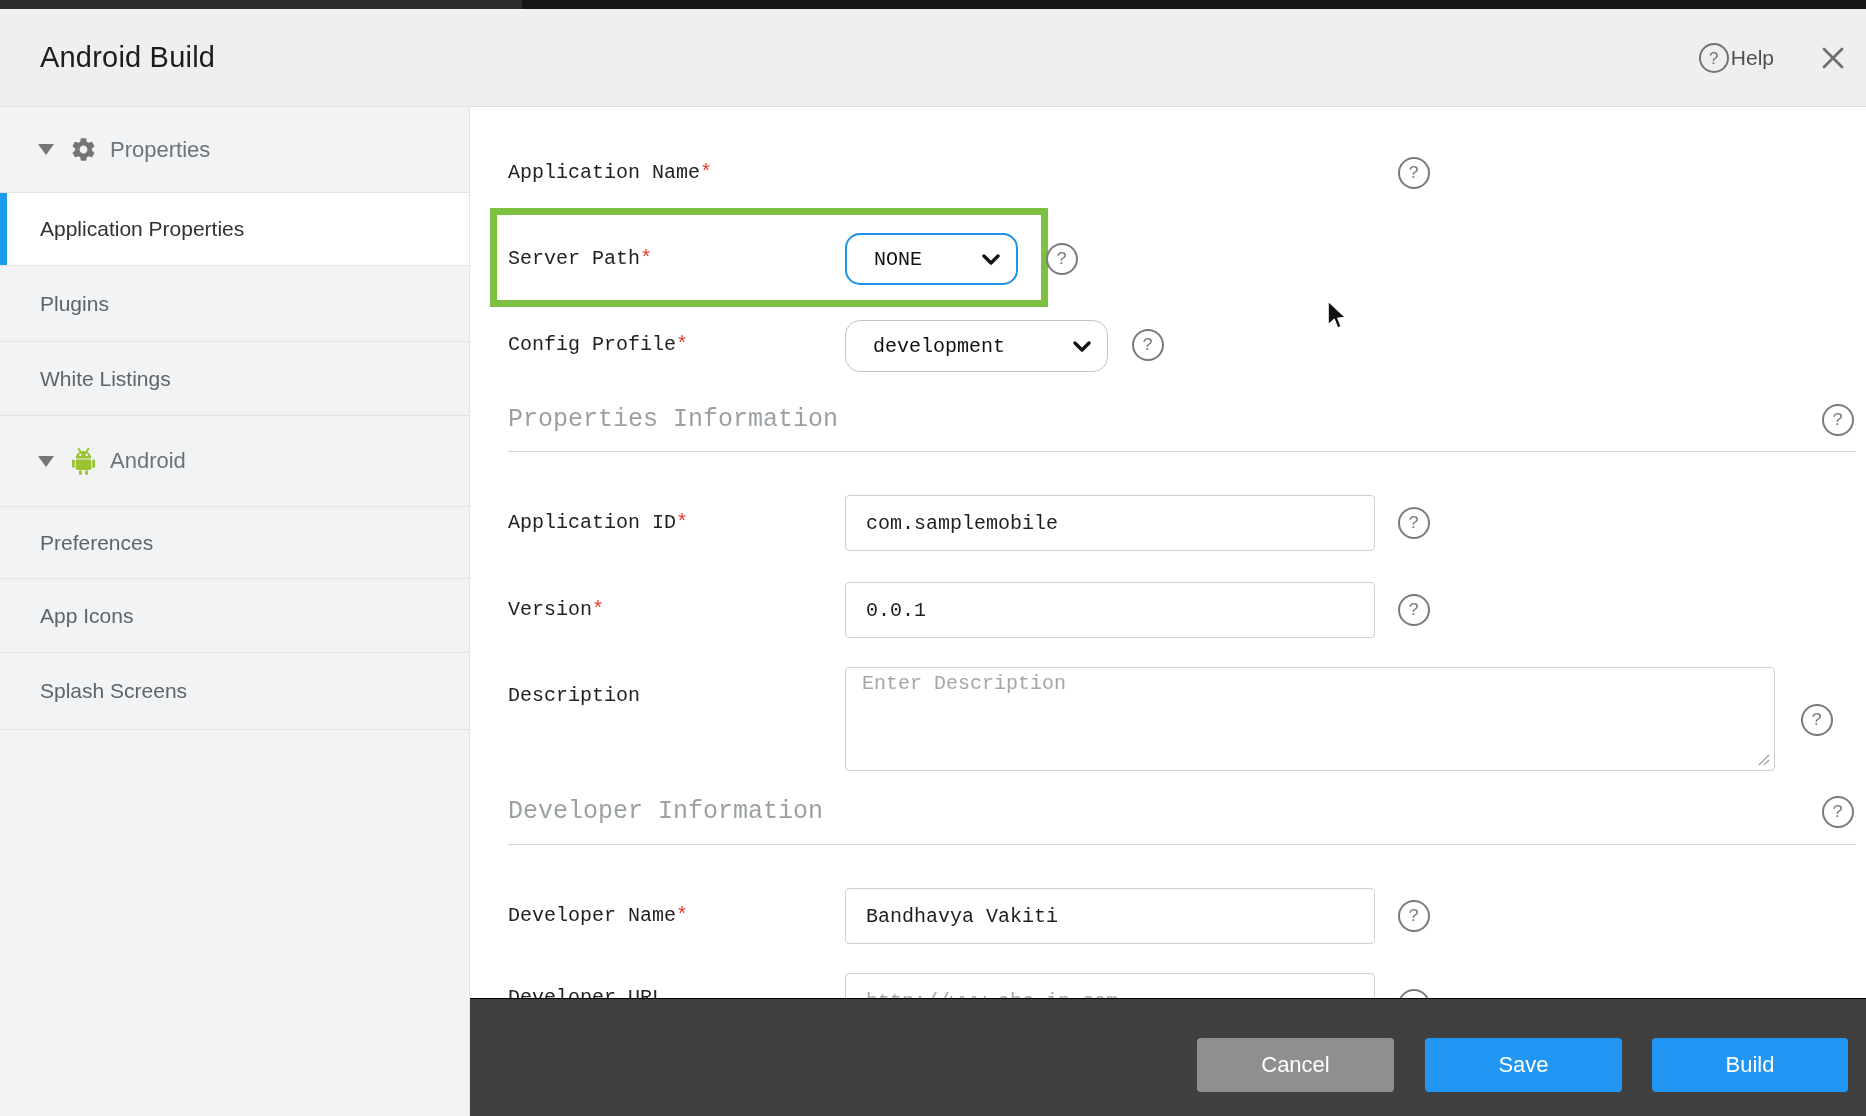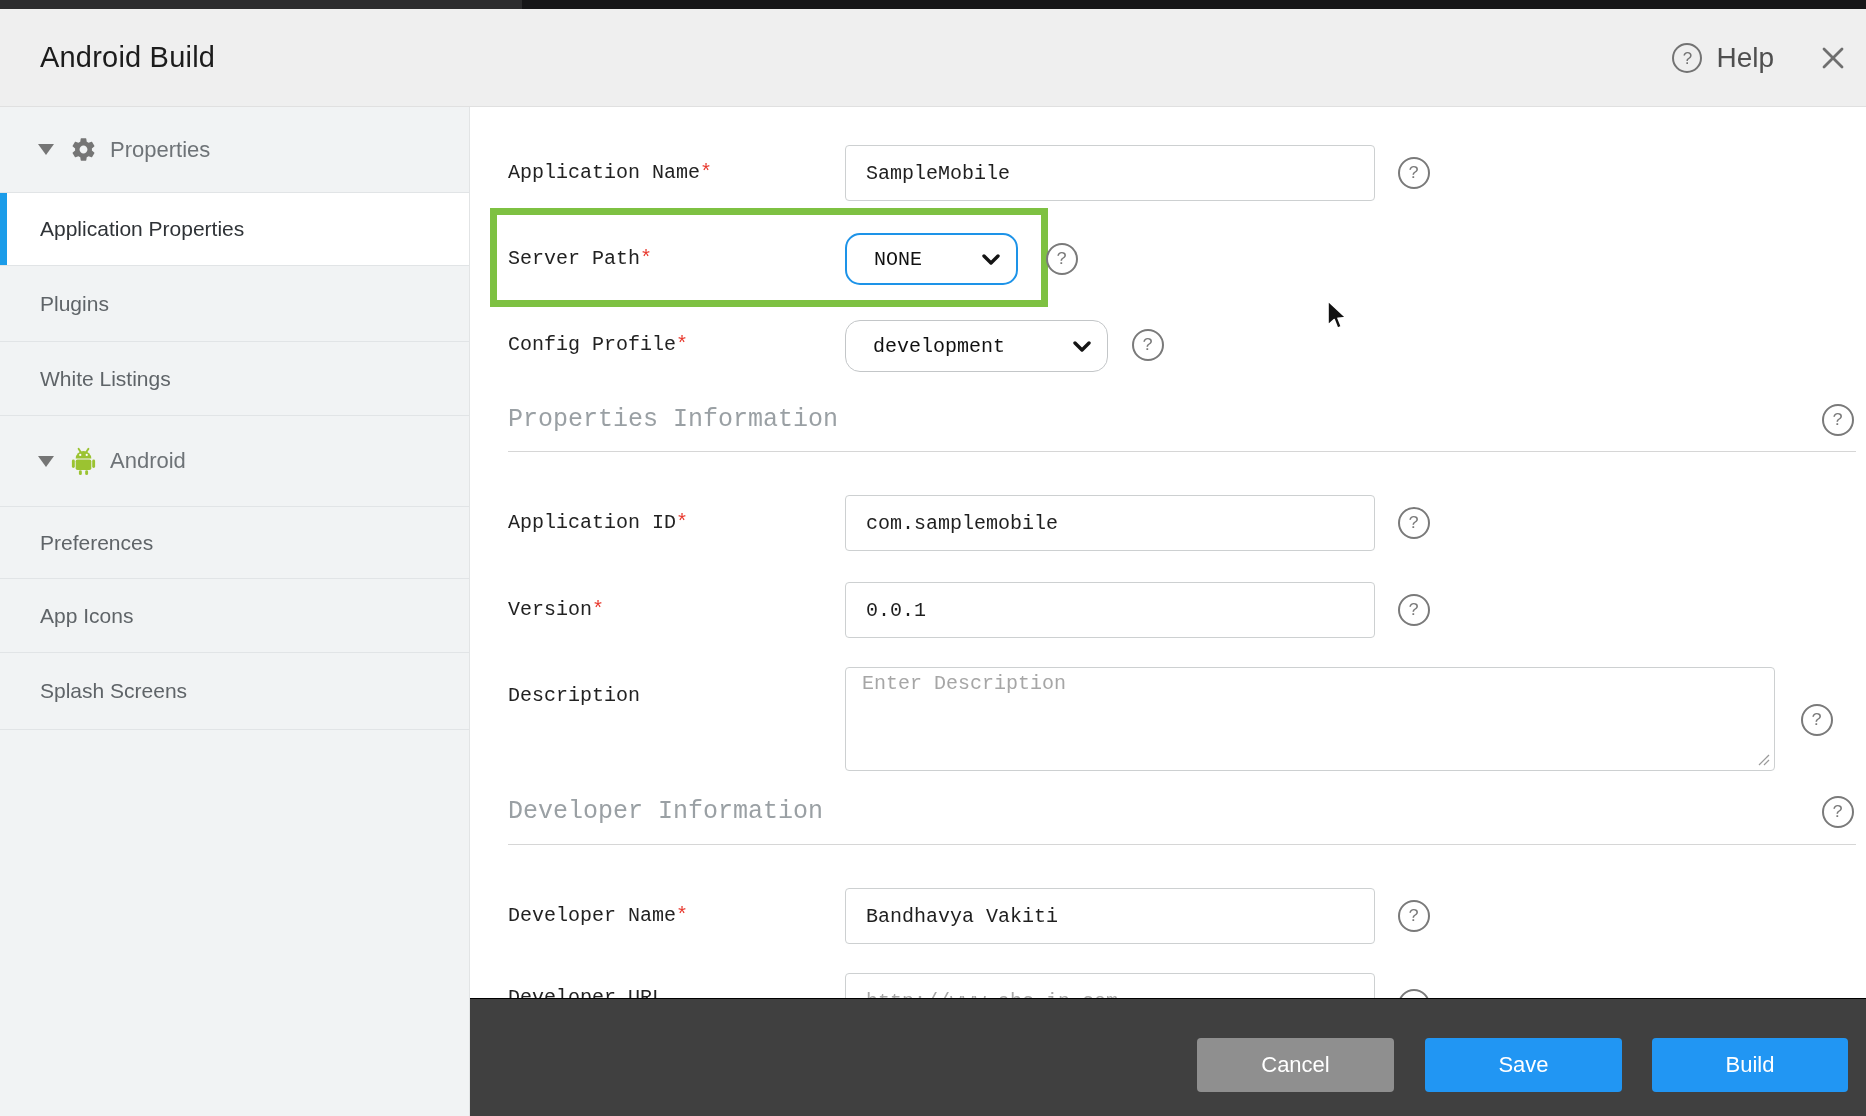--- a/index.html
+++ b/index.html
@@ -18,21 +18,21 @@
     background:#efefef; border-bottom:1px solid #e0e0e0;
     display:flex; align-items:center;
   }
   .hdr-title { font-size:29px; color:#1c1c1c; margin-left:40px; letter-spacing:.2px; }
   .hdr-right { position:absolute; right:20px; top:0; height:98px; display:flex; align-items:center; }
   .qcircle {
     width:30px; height:30px; border:2px solid #737373; border-radius:50%;
     display:flex; align-items:center; justify-content:center;
     color:#737373; font-size:17px; line-height:1;
   }
-  .hdr-help-label { font-size:28px; color:#4f4f4f; margin-left:14px; }
+  .hdr-help-label { font-size:21px; color:#4f4f4f; margin-left:2px; }
   .hdr-close { margin-left:46px; width:26px; height:26px; display:flex; align-items:center; justify-content:center; cursor:pointer; }
 
   
   .sidebar {
     position:absolute; left:0; top:107px; width:470px; height:1009px;
     background:#f1f3f4; border-right:1px solid #e2e4e5;
   }
   .side-row {
     position:relative; display:flex; align-items:center;
     border-bottom:1px solid #e1e4e6; background:#f1f3f4;
@@ -174,21 +174,20 @@
   </div>
 
   <div class="side-row side-item" style="height:77px;">
     <span>Splash Screens</span>
   </div>
 </div>
 
 <div class="main">
 
   <div class="flabel" style="left:38px; top:53px;"><span>Application Name</span><span class="req">*</span></div>
-  <input class="tinput" style="left: 375px; top: 38px; width: 530px;" value="SampleMobile">
   <div class="help" style="left:928px; top:50px;">?</div>
 
   <div class="green-box"></div>
 
   <div class="flabel" style="left:38px; top:139px;"><span>Server Path</span><span class="req">*</span></div>
   <div class="selectbox focused" style="left:375px; top:126px; width:173px;">
     <span class="sval">NONE</span>
     <span class="chev">
       <svg width="18" height="11" viewBox="0 0 18 11">
           <polyline points="2,2 9,9 16,2" fill="none" stroke="#141414" stroke-width="3.4" stroke-linecap="round" stroke-linejoin="round"></polyline>

